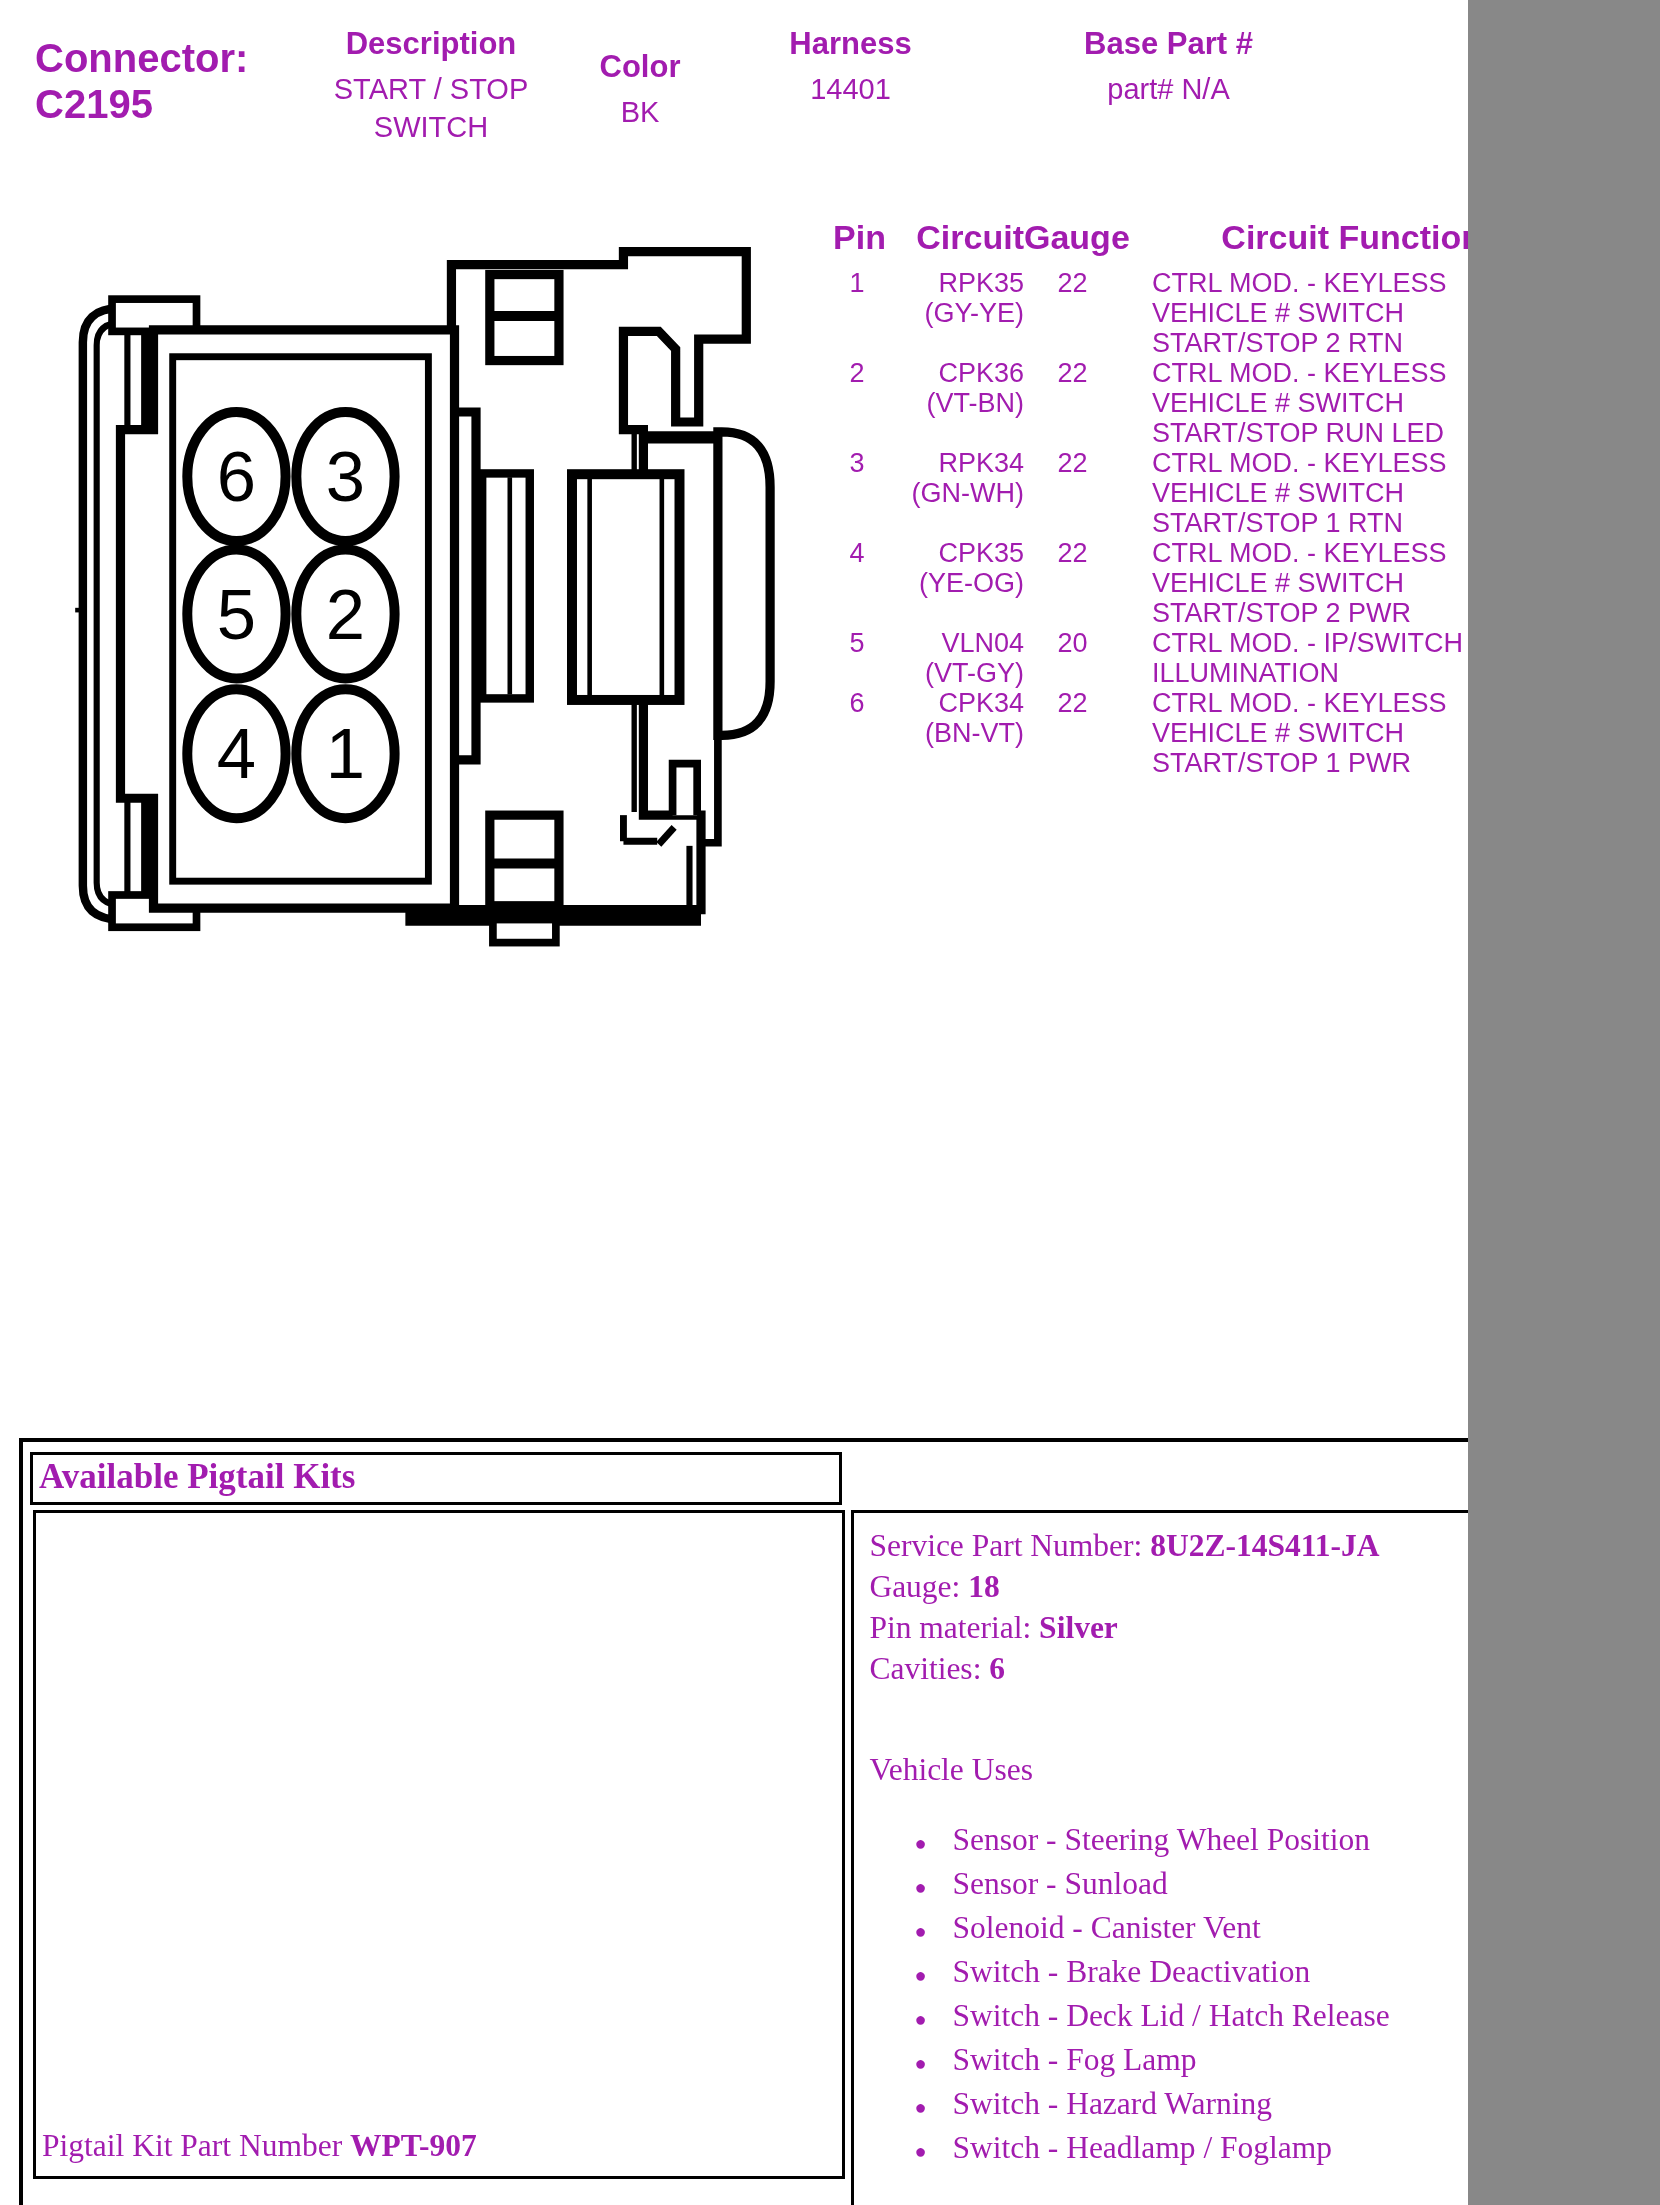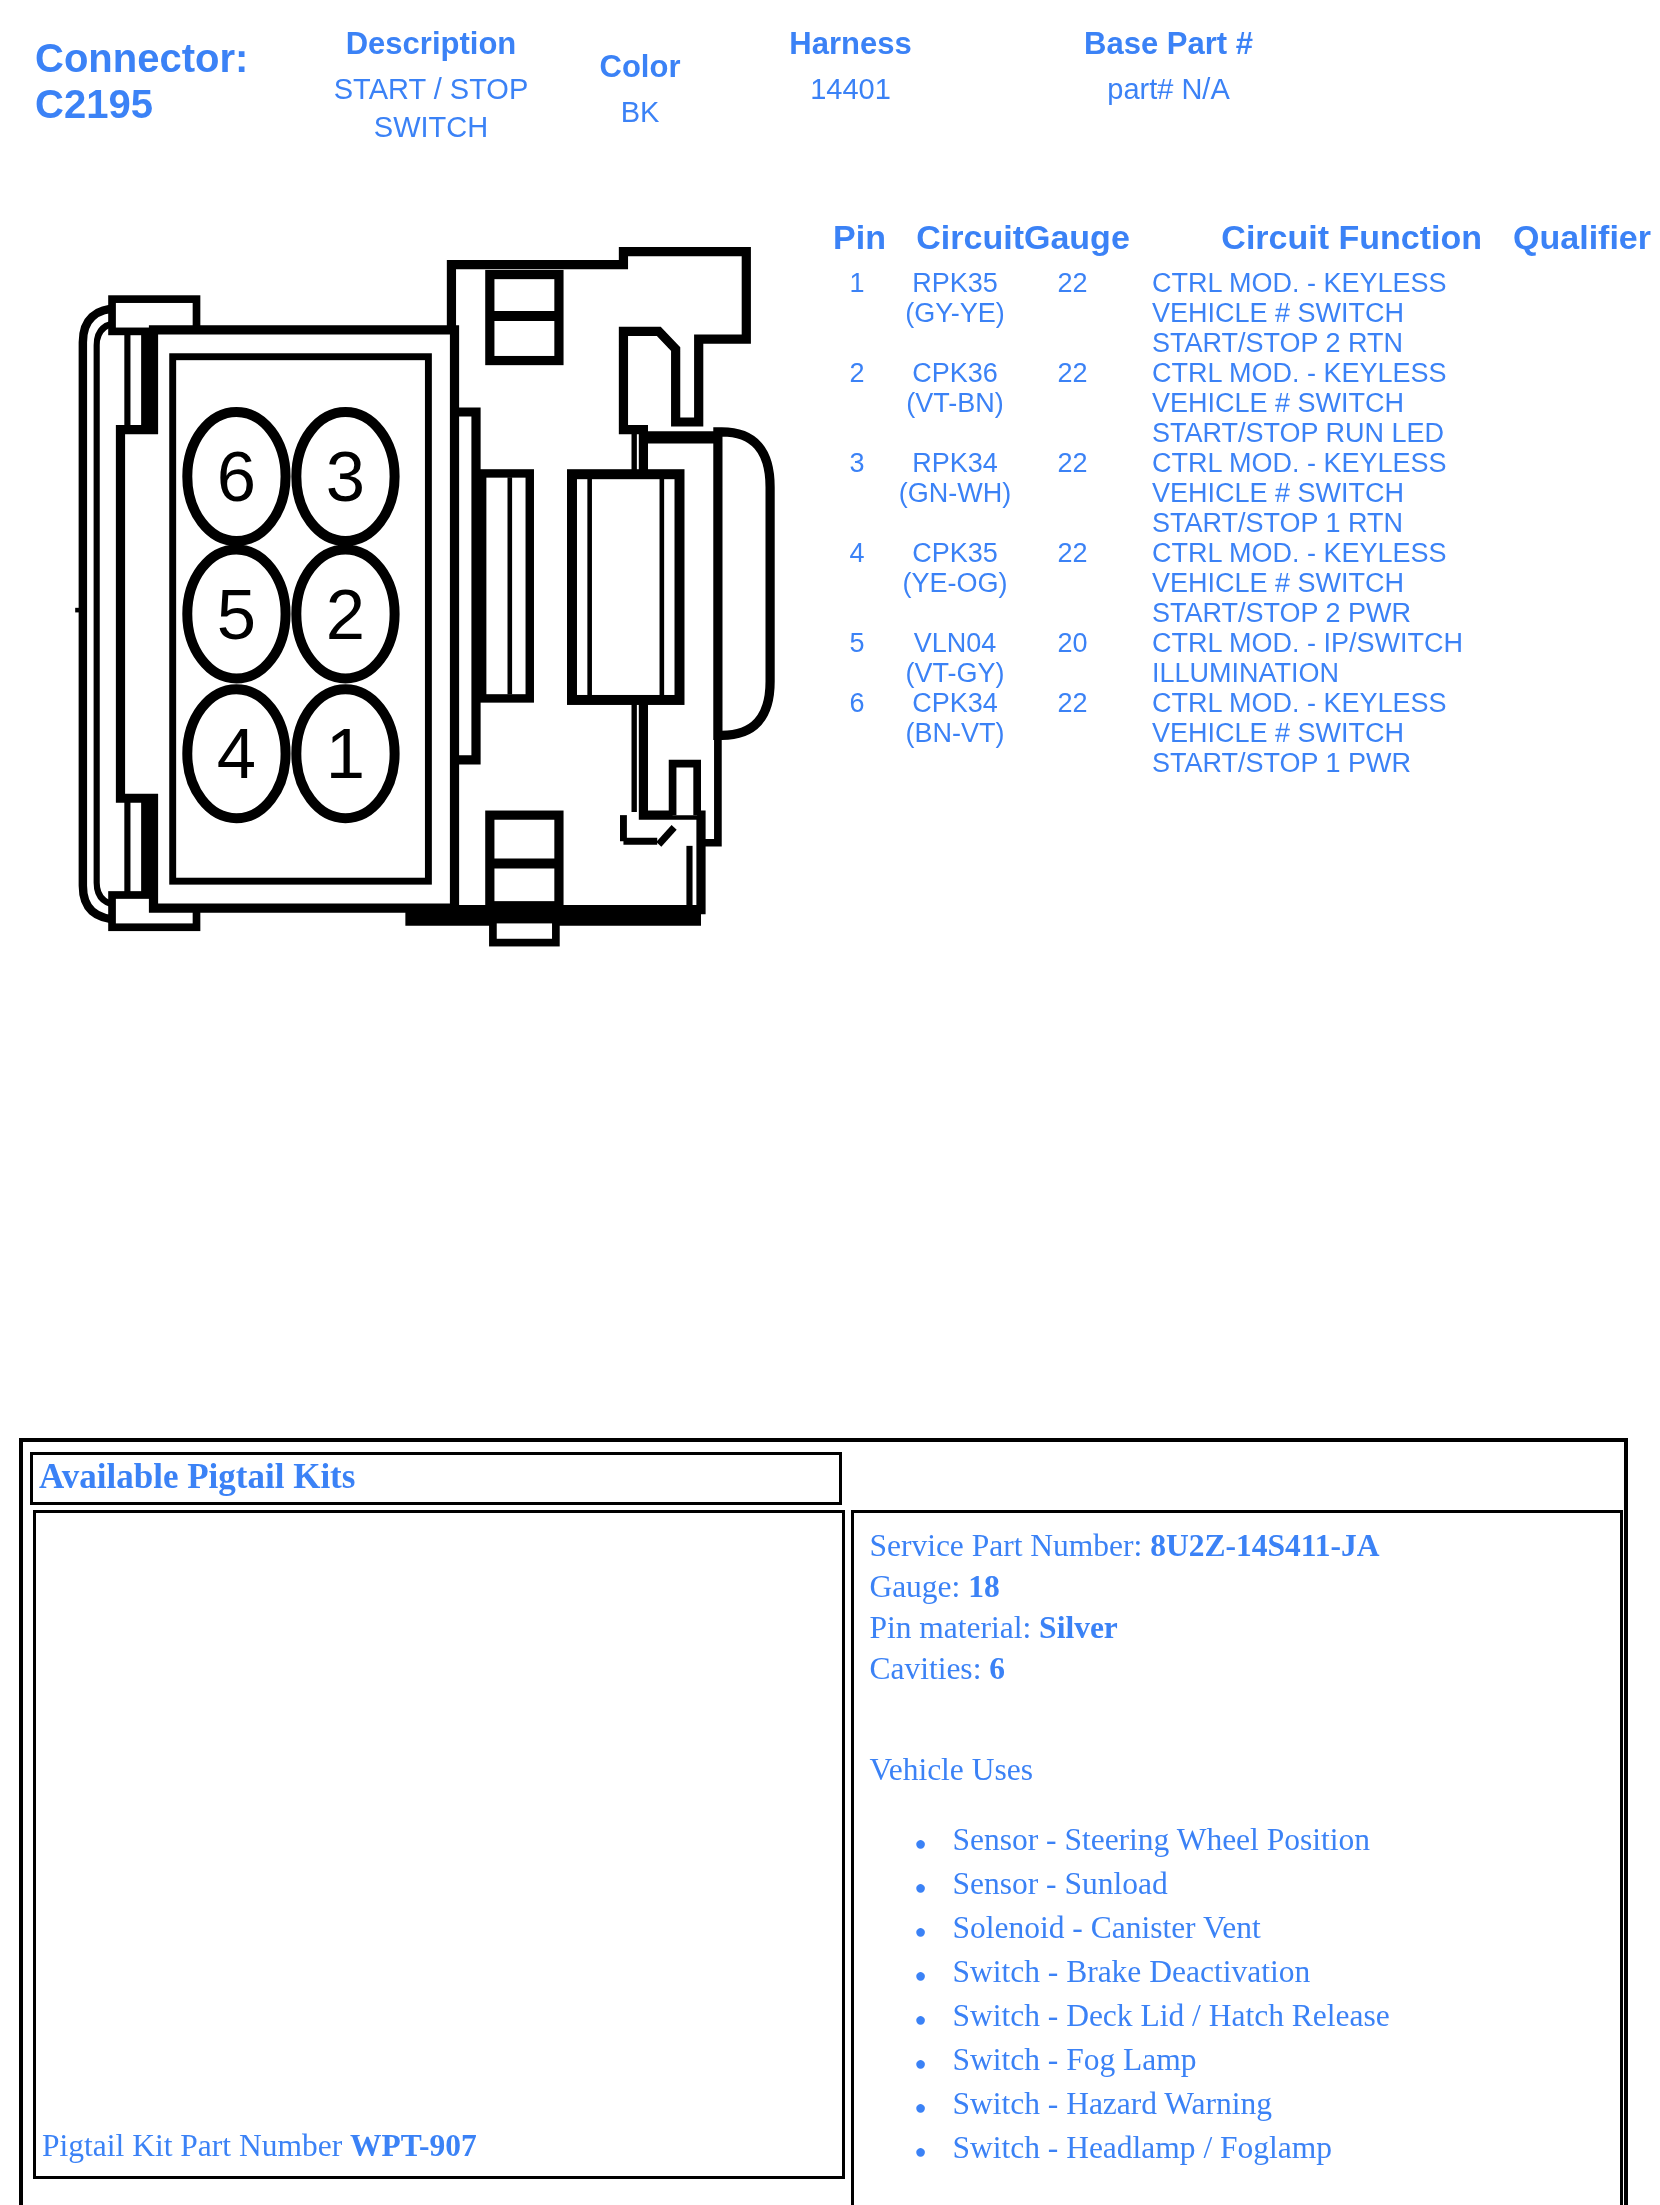--- a/index.html
+++ b/index.html
@@ -1,19 +1,19 @@
 <!DOCTYPE html>
 <html style="font-size:12.3px"><head>
 <meta charset="utf-8">
 <style>
   * { margin:0; padding:0; box-sizing:border-box; }
   html,body { background:#888; }
   #page {
-    position:relative; width:1660px; height:2205px;
-    background:#ffffff; color:#3b82f6; overflow:hidden;
+    position:relative; width:1468px; height:2205px;
+    background:#ffffff; color:#a21caf; overflow:hidden;
     font-family:"Liberation Sans", sans-serif;
   }
   .abs { position:absolute; }
 
   
   .conn-title { left:35px; top:35px; font-size:40px; font-weight:bold; line-height:46px; white-space:pre-line; }
   .hdr-col { display:flex; flex-direction:column; align-items:center; text-align:center; }
   .hdr-label { font-size:31px; font-weight:bold; line-height:35px; }
   .hdr-value { font-size:29px; line-height:38px; white-space:pre-line; margin-top:9.2px; }
   #col-desc    { left:316px;  top:26px; width:230px; }
@@ -22,21 +22,21 @@
   #col-base    { left:1057px; top:26px; width:223px; }
   #col-service { left:1364px; top:26px; width:230px; }
 
   
   .pt { left:828px; top:218px; width:823px; }
   .pt-head, .pt-row { display:grid; grid-template-columns:58px 138px 97px 361px 1fr; }
   .pt-head { font-size:34px; font-weight:bold; line-height:38px; margin-bottom:12.3px; }
   .pt-head > div { text-align:right; }
   .pt-row { font-size:27px; line-height:30px; }
   .c-pin   { text-align:center; }
-  .c-circ  { text-align:center; white-space:pre-line; }
+  .c-circ  { text-align:right; white-space:pre-line; }
   .c-gauge { text-align:center; }
   .c-func  { white-space:pre-line; padding-left:31px; }
   .c-qual  { text-align:center; }
 
   
   #diagram { left:46px; top:230px; width:741px; height:718px; }
   #diagram svg { display:block; width:100%; height:100%; }
   #diagram text { font-family:"Liberation Sans", sans-serif; font-size:92px; }
 
   

